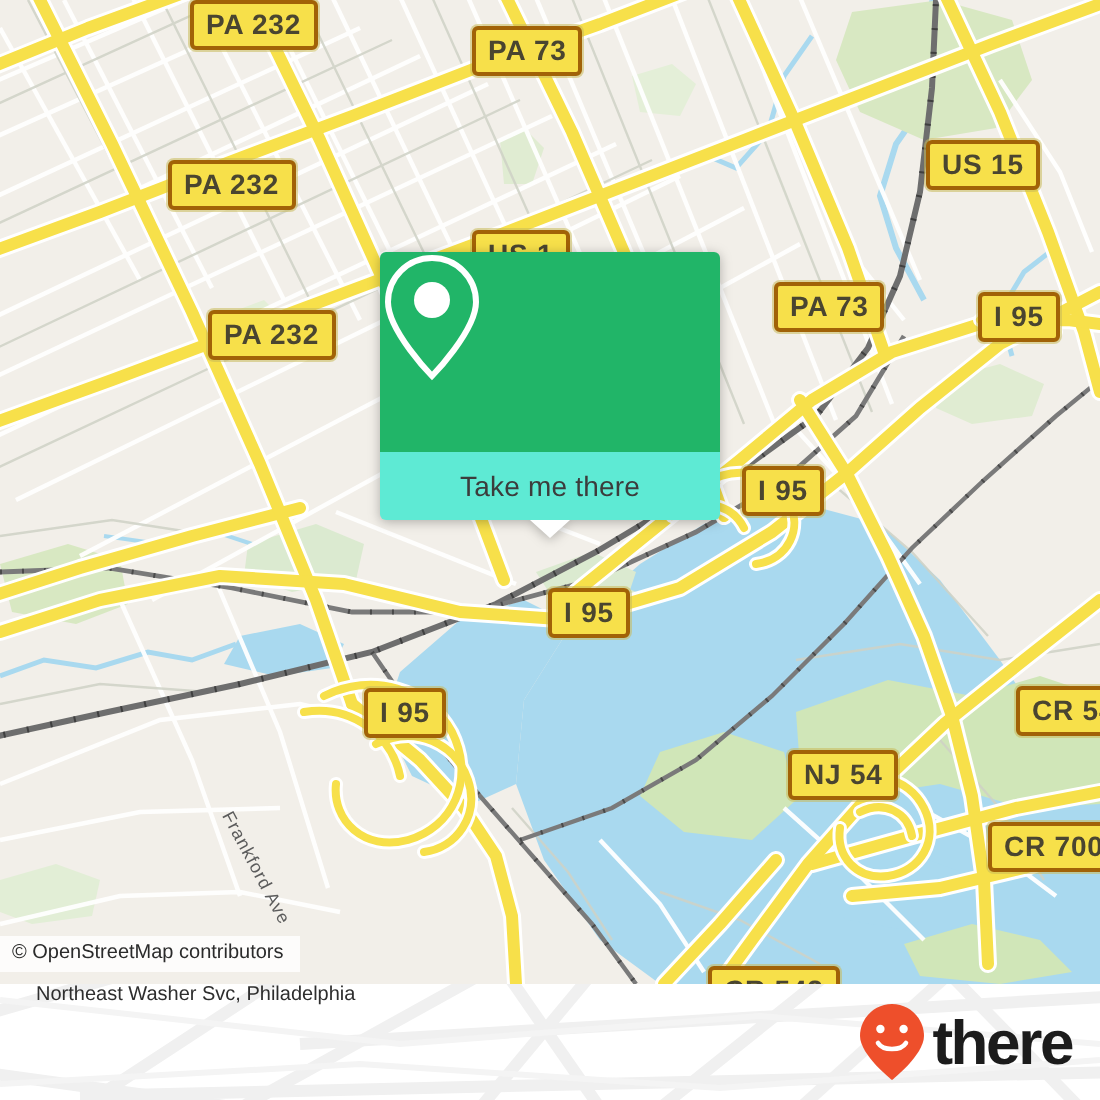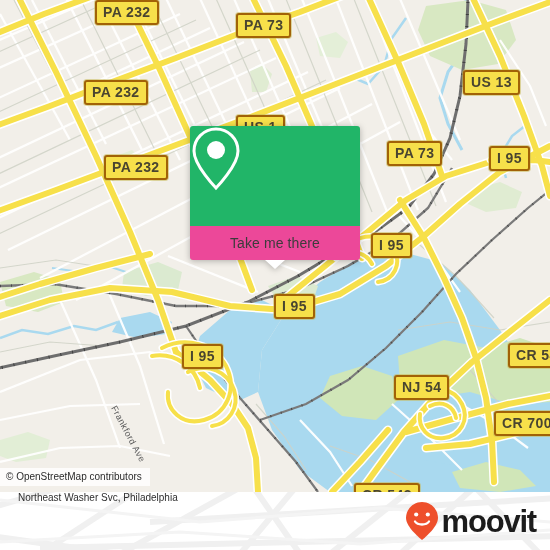--- a/index.html
+++ b/index.html
@@ -48,21 +48,21 @@
     position:absolute;left:190px;top:126px;width:170px;
     filter:drop-shadow(0 1px 3px rgba(0,0,0,.28));
   }
   .callout-top{
     height:100px;
     background:#21b568;
     border-radius:3px 3px 0 0;
     display:flex;align-items:center;justify-content:center;
   }
   .callout-bottom{
-    height:34px;background:#ec4899;
+    height:34px;background:#5eead4;
     border-radius:0 0 3px 3px;
     display:flex;align-items:center;justify-content:center;
     position:relative;
   }
   .callout-bottom span{
     font-size:14px;color:#3c3c3c;letter-spacing:.1px;
   }
   .callout-tail{
     position:absolute;left:50%;bottom:-9px;margin-left:-10px;
     width:0;height:0;
@@ -283,21 +283,21 @@
             <path d="M352 242 C368 232 386 236 394 250 C402 264 394 280 378 282"></path>
             <path d="M336 258 C350 248 366 252 372 264"></path>
             <path d="M490 160 C504 150 520 154 528 166"></path>
           </g>
         </g>
       </g>
     </svg>
 
     <div class="shield" style="left:95px;top:0px;">PA 232</div>
     <div class="shield" style="left:236px;top:13px;">PA 73</div>
-    <div class="shield" style="left:463px;top:70px;">US 13</div>
+    <div class="shield" style="left:463px;top:70px;">US 15</div>
     <div class="shield" style="left:84px;top:80px;">PA 232</div>
     <div class="shield" style="left:236px;top:115px;">US 1</div>
     <div class="shield" style="left:387px;top:141px;">PA 73</div>
     <div class="shield" style="left:489px;top:146px;">I 95</div>
     <div class="shield" style="left:104px;top:155px;">PA 232</div>
     <div class="shield" style="left:371px;top:233px;">I 95</div>
     <div class="shield" style="left:274px;top:294px;">I 95</div>
     <div class="shield" style="left:182px;top:344px;">I 95</div>
     <div class="shield" style="left:394px;top:375px;">NJ 54</div>
     <div class="shield" style="left:508px;top:343px;">CR 543</div>
@@ -347,17 +347,17 @@
       <span>Northeast Washer Svc, Philadelphia</span>
     </div>
 
     <div class="brand">
       <svg width="34" height="40" viewBox="0 0 34 40">
         <path d="M17 1 C8.2 1 1 8.2 1 17 C1 26.5 17 39 17 39 C17 39 33 26.5 33 17 C33 8.2 25.8 1 17 1 Z" fill="#ee4f2b"></path>
         <circle cx="11.2" cy="13.5" r="2.1" fill="#ffffff"></circle>
         <circle cx="22.8" cy="13.5" r="2.1" fill="#ffffff"></circle>
         <path d="M10 20.5 C12.5 24.5 21.5 24.5 24 20.5" stroke="#ffffff" stroke-width="2.3" fill="none" stroke-linecap="round"></path>
       </svg>
-      <span class="brand-word">moovit</span>
+      <span class="brand-word">there</span>
     </div>
   </div>
 
 </div>
 
 </body></html>

